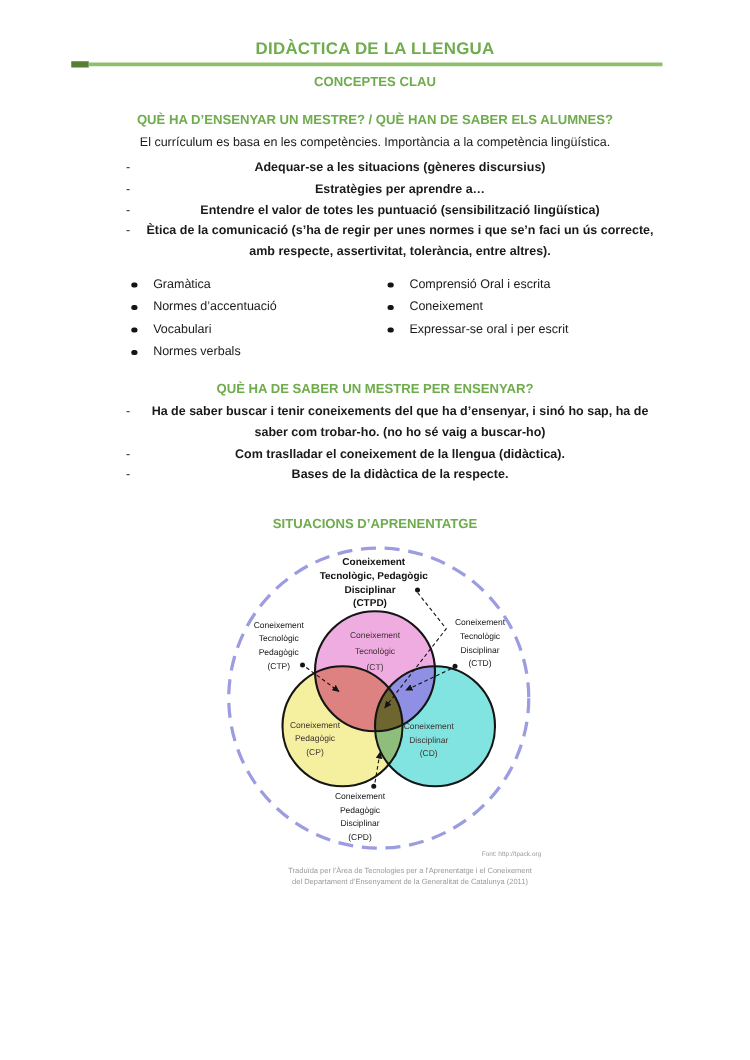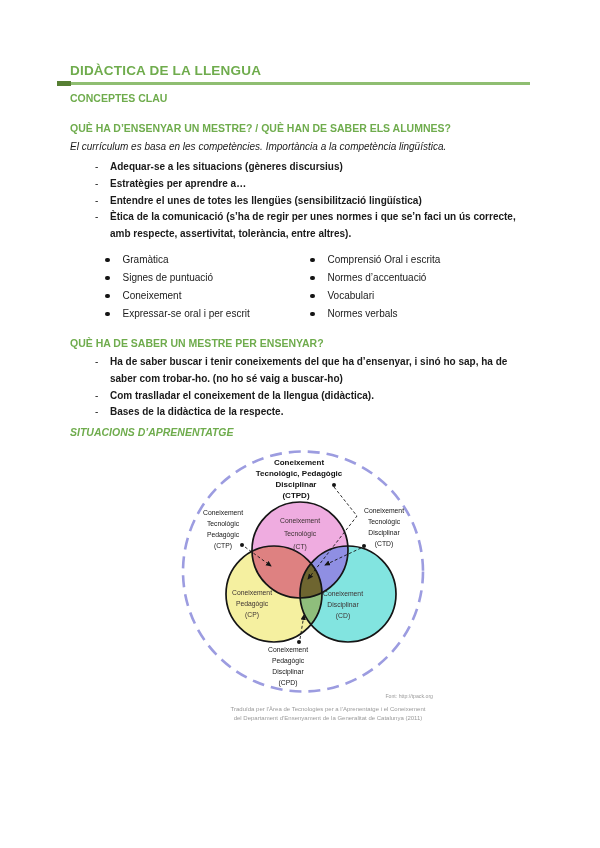--- a/index.html
+++ b/index.html
@@ -1,34 +1,34 @@
 <!DOCTYPE html>
 <html><head>
 <meta charset="utf-8">
 <style>
   html,body { margin:0; padding:0; }
   body {
     width:600px; height:848px; background:#ffffff; overflow:hidden;
     font-family:"Liberation Sans", sans-serif; color:#1a1a1a;
     -webkit-font-smoothing:antialiased;
   }
-  .page { box-sizing:border-box; width:600px; height:848px; padding:64px 70px 0 70px; background:#fff; }
+  .page { box-sizing:border-box; width:600px; height:848px; padding:32px 70px 0 70px; background:#fff;text-align:center; }
 
   .doc-title { font-size:13.5px; font-weight:bold; color:#6fac4d; letter-spacing:0.2px; line-height:14px; }
   .title-rule { display:flex; align-items:center; margin:3px 0 0 -13px; height:5px; }
   .title-rule .rule-dark  { width:14px; height:5px; background:#567f33; }
   .title-rule .rule-light { flex:1;  height:3px; background:#8fbe71; }
 
   .doc-subtitle { font-size:10.5px; font-weight:bold; color:#6fac4d; margin-top:6px; line-height:13px; }
   .sec-heading  { font-size:10.5px; font-weight:bold; color:#6fac4d; line-height:13px; }
   .sec1-heading { margin-top:17px; }
   .sec2-heading { margin-top:14px; }
-  .sec3-heading { margin-top:5px;font-style:italic; }
-
-  .intro { font-size:10px; font-style:italic; margin-top:4px; line-height:16px; }
+  .sec3-heading { margin-top:24px; }
+
+  .intro { font-size:10px; margin-top:4px; line-height:16px; }
 
   .dlist { margin-top:4px; }
   .ditem { display:flex; font-size:10px; line-height:16.8px; }
   .ditem .dash  { flex:none; width:15px; margin-left:25px; }
   .ditem .dtext { flex:1;font-weight:bold; }
 
   .bullets { display:grid; grid-template-columns:205px 1fr; margin:8px 0 0 35px; }
   .bitem { display:flex; align-items:center; font-size:10px; line-height:18px; }
   .bitem .bdot { flex:none; width:4.5px; height:4.5px; border-radius:50%; background:#141414; margin-right:13px; }
 
@@ -62,40 +62,36 @@
     <div class="ditem">
         <span class="dash">-</span>
         <span class="dtext">Adequar-se a les situacions (gèneres discursius)</span>
       </div>
     <div class="ditem">
         <span class="dash">-</span>
         <span class="dtext">Estratègies per aprendre a…</span>
       </div>
     <div class="ditem">
         <span class="dash">-</span>
-        <span class="dtext">Entendre el unes de totes les llengües (sensibilització lingüística)</span>
+        <span class="dtext">Entendre el valor de totes les puntuació (sensibilització lingüística)</span>
       </div>
     <div class="ditem">
         <span class="dash">-</span>
         <span class="dtext">Ètica de la comunicació (s’ha de regir per unes normes i que se’n faci un ús correcte, amb respecte, assertivitat, tolerància, entre altres).</span>
       </div>
   </div>
 
   <div class="bullets">
     <div class="bitem">
         <span class="bdot"></span>
         <span>Gramàtica</span>
       </div>
     <div class="bitem">
         <span class="bdot"></span>
         <span>Comprensió Oral i escrita</span>
-      </div>
-    <div class="bitem">
-        <span class="bdot"></span>
-        <span>Signes de puntuació</span>
       </div>
     <div class="bitem">
         <span class="bdot"></span>
         <span>Normes d’accentuació</span>
       </div>
     <div class="bitem">
         <span class="bdot"></span>
         <span>Coneixement</span>
       </div>
     <div class="bitem">

